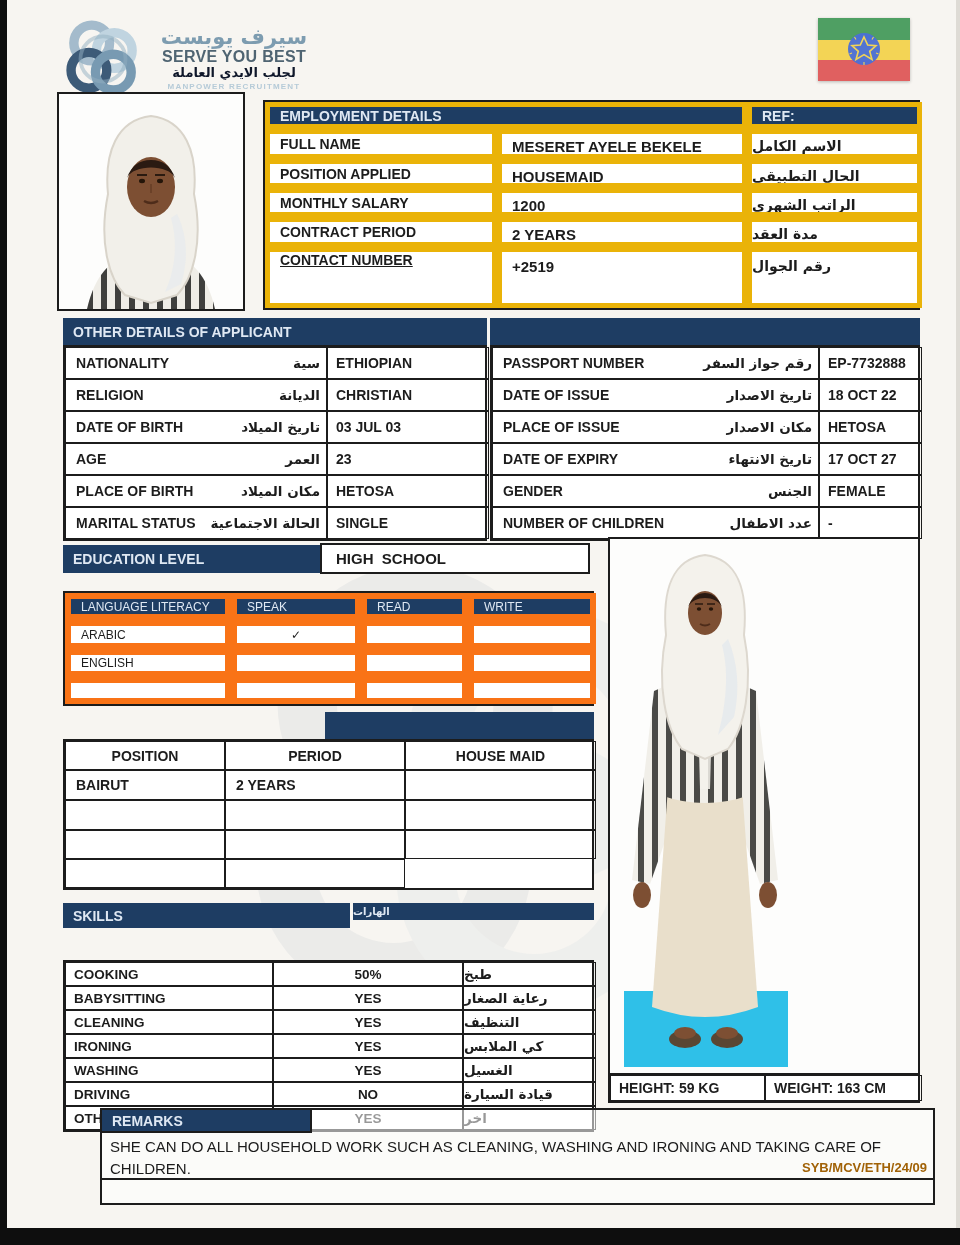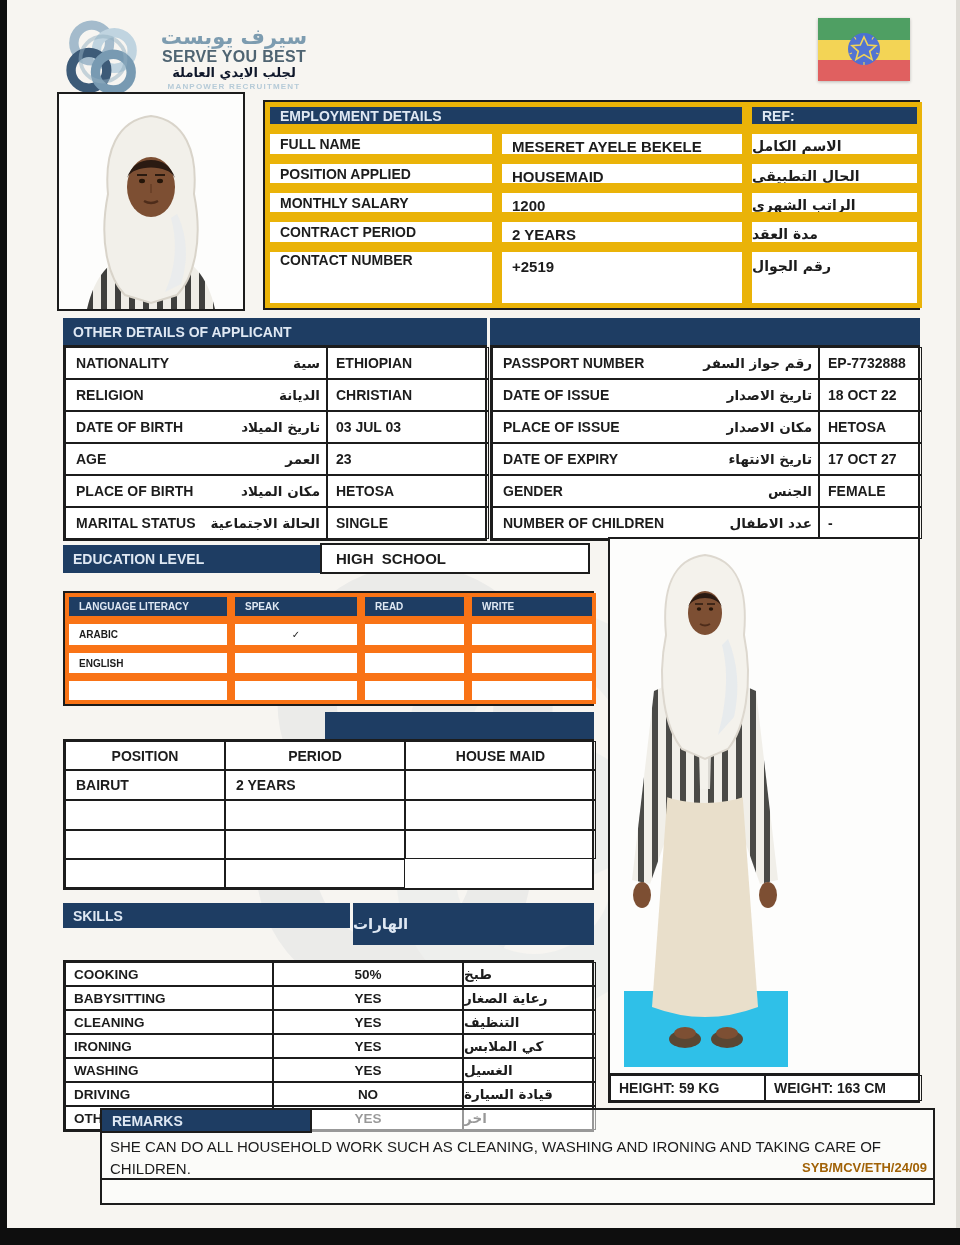--- a/index.html
+++ b/index.html
@@ -59,39 +59,39 @@
 
   
   .edu-bar { position:absolute; left:63px; top:545px; width:257px; height:28px; display:flex; align-items:center; padding-left:10px; font-size:14px; }
   .edu-val { position:absolute; left:320px; top:543px; width:270px; height:31px; border:2px solid #1c1c1c; background:#fff;
     display:flex; align-items:center; padding-left:14px; font-size:15px; font-weight:bold; white-space:pre; }
 
   
   .lang-table { position:absolute; left:63px; top:591px; width:531px;
     display:grid; grid-template-columns:166px 130px 107px 128px; grid-template-rows:27px 29px 28px 27px;
     border:2px solid #1c1c1c; background:#fff; }
-  .lang-table > div { border:4px solid #f97316; display:flex; align-items:center; overflow:hidden; font-size:10px; font-weight:bold; }
+  .lang-table > div { border:6px solid #f97316; display:flex; align-items:center; overflow:hidden; font-size:12px; font-weight:normal; }
   .lang-h { padding-left:10px; font-size:13.5px; }
   .lang-name { padding-left:10px; }
   .lang-mark { justify-content:center; }
 
   
   .we-bar-l { position:absolute; left:63px; top:712px; width:259px; height:45px; display:flex; align-items:center; padding-left:10px; font-size:14px;margin-top:32px; }
   .we-bar-r { position:absolute; left:325px; top:712px; width:269px; height:27px; }
   .we-table { position:absolute; left:63px; top:739px; width:531px;
     display:grid; grid-template-columns:160px 180px 191px; grid-template-rows:29px 30px 30px 29px 29px;
     border:2px solid #1c1c1c; background:#fff; }
   .we-table > div { border:1px solid #1c1c1c; display:flex; align-items:center; overflow:hidden; font-size:14px; font-weight:bold; }
   .we-h { justify-content:center; }
   .we-c { justify-content:center; }
   .we-l { padding-left:10px; }
 
   
   .sk-bar-l { position:absolute; left:63px; top:903px; width:287px; height:25px; display:flex; align-items:center; padding-left:10px; font-size:14px; }
-  .sk-bar-r { position:absolute; left:353px; top:903px; width:241px; height:42px; display:flex; align-items:center; justify-content:flex-end; padding-right:8px; font-size:15px; }
+  .sk-bar-r { position:absolute; left:353px; top:903px; width:241px; height:17px; display:flex; align-items:center; justify-content:flex-end; padding-right:8px; font-size:10px; }
   .sk-table { position:absolute; left:63px; top:960px; width:531px;
     display:grid; grid-template-columns:208px 190px 133px; grid-auto-rows:24px;
     border:2px solid #1c1c1c; background:#fff; }
   .sk-table > div { border:1px solid #1c1c1c; display:flex; align-items:center; overflow:hidden; font-size:13.5px; font-weight:bold; }
   .sk-l { padding-left:8px; }
   .sk-v { justify-content:center; }
   .sk-a { justify-content:flex-end; padding-right:8px; font-size:13px; }
 
   
   .photo-box { position:absolute; left:608px; top:537px; width:312px; height:538px;
@@ -196,21 +196,21 @@
     <div class="cell-ar rtl">الحال التطبيقي</div>
 
     <div class="cell-label">MONTHLY SALARY</div>
     <div class="cell-value">1200</div>
     <div class="cell-ar rtl">الراتب الشهري</div>
 
     <div class="cell-label">CONTRACT PERIOD</div>
     <div class="cell-value">2 YEARS</div>
     <div class="cell-ar rtl">مدة العقد</div>
 
-    <div class="cell-label" style="align-items:flex-start; padding-top:0;">CONTACT NUMBER</div>
+    <div class="cell-label" style="align-items:flex-start; padding-top:0;text-decoration:underline;">CONTACT NUMBER</div>
     <div class="cell-value" style="padding-top:6px;">+2519</div>
     <div class="cell-ar rtl" style="padding-top:6px;">رقم الجوال</div>
   </div>
 
   <div class="od-bar-l navy">OTHER DETAILS OF APPLICANT</div>
   <div class="od-bar-r navy"></div>
 
   <div class="od-left">
     <div class="od-lab">
       <span>NATIONALITY</span>

